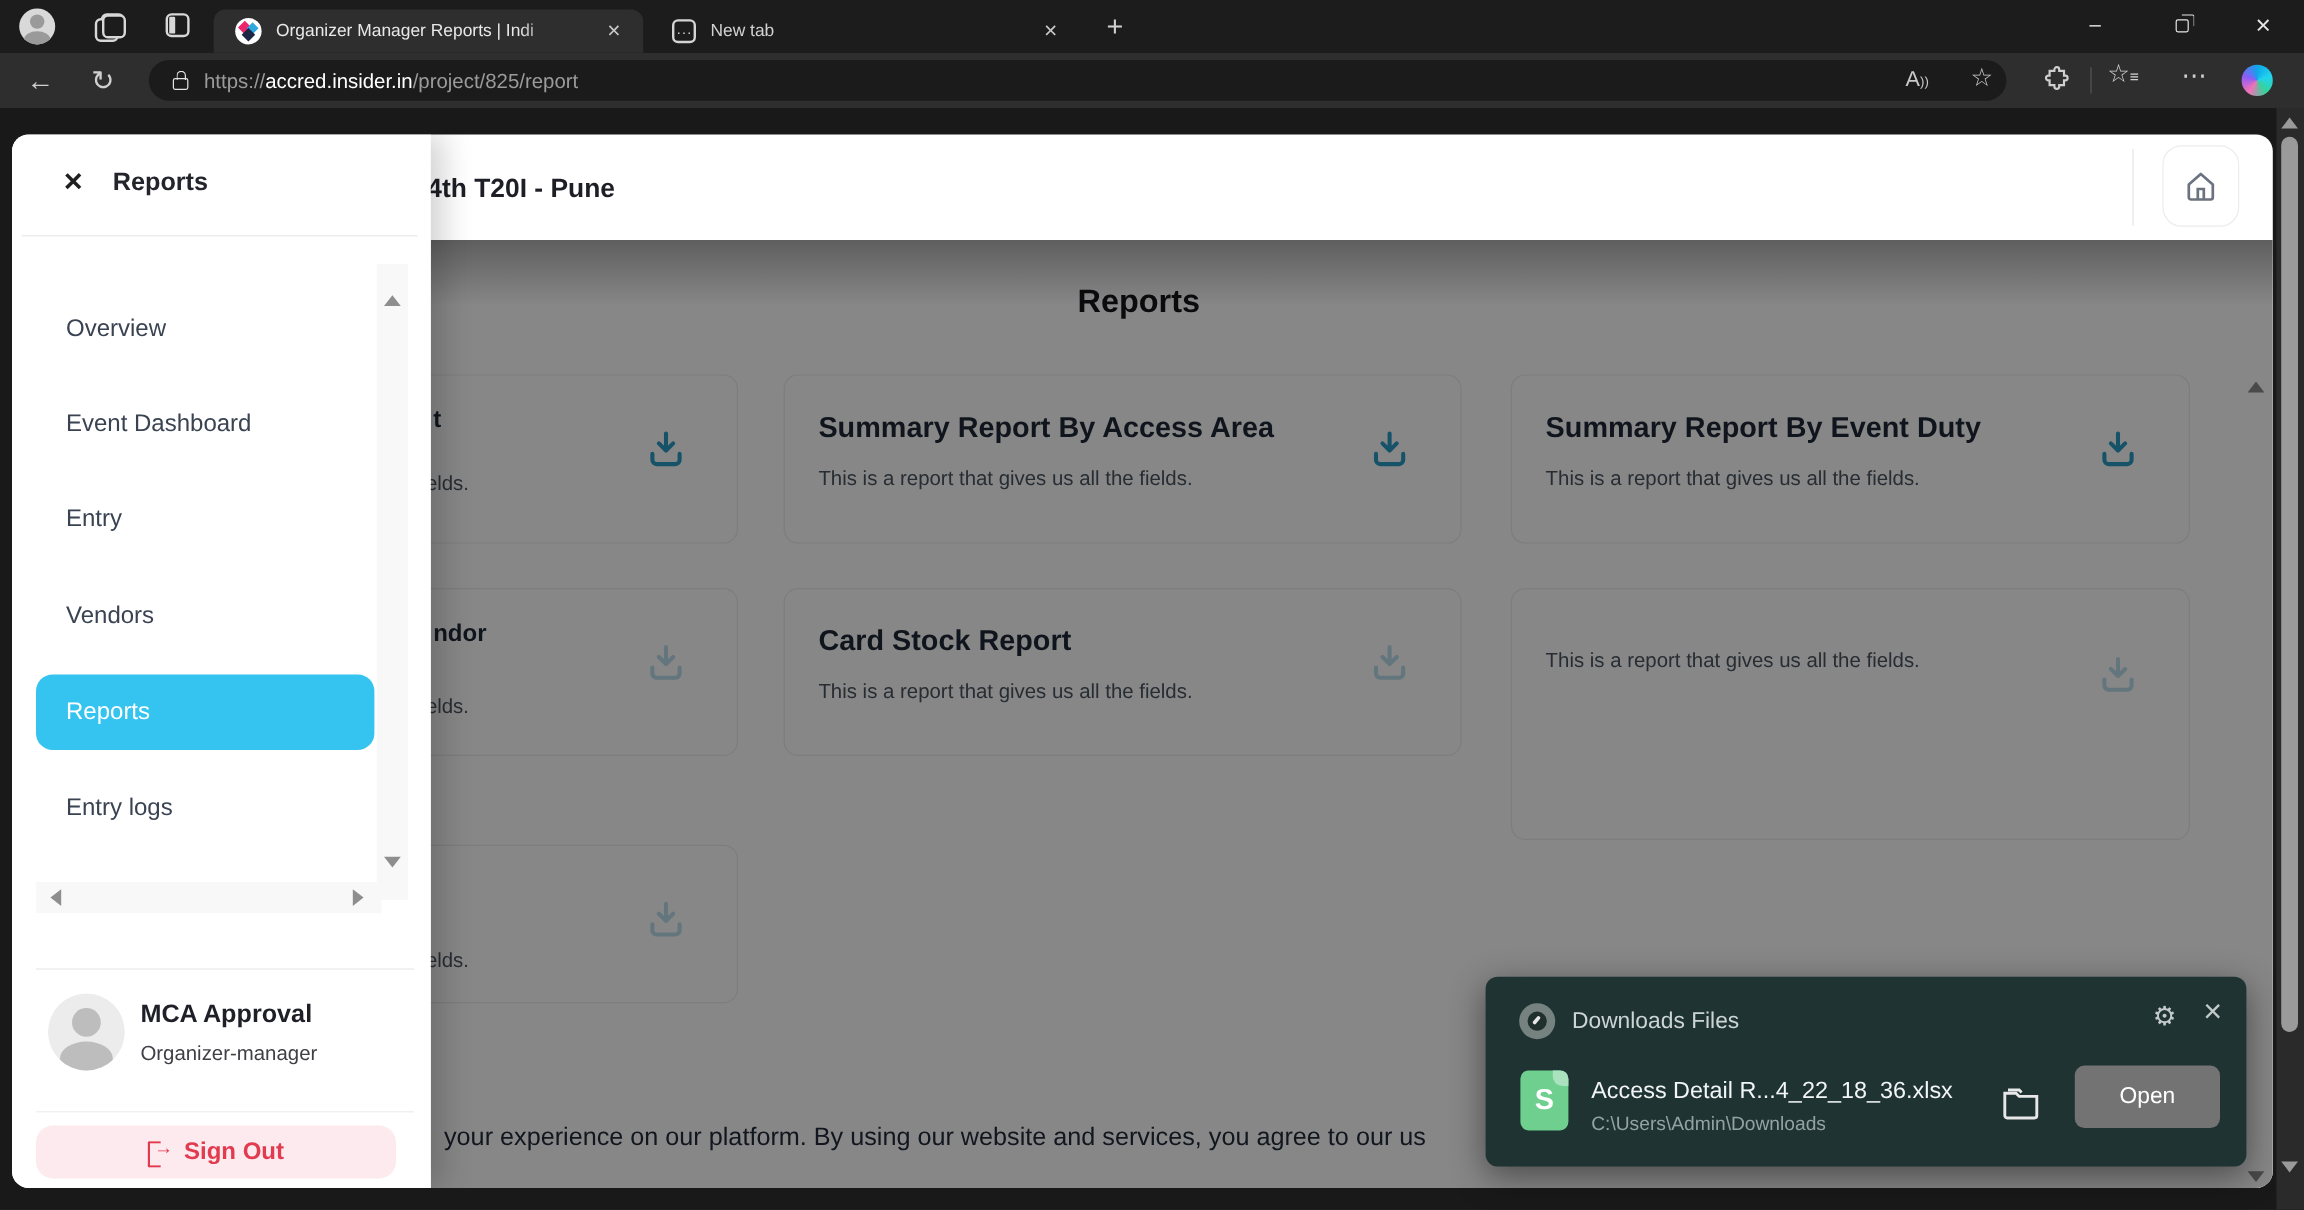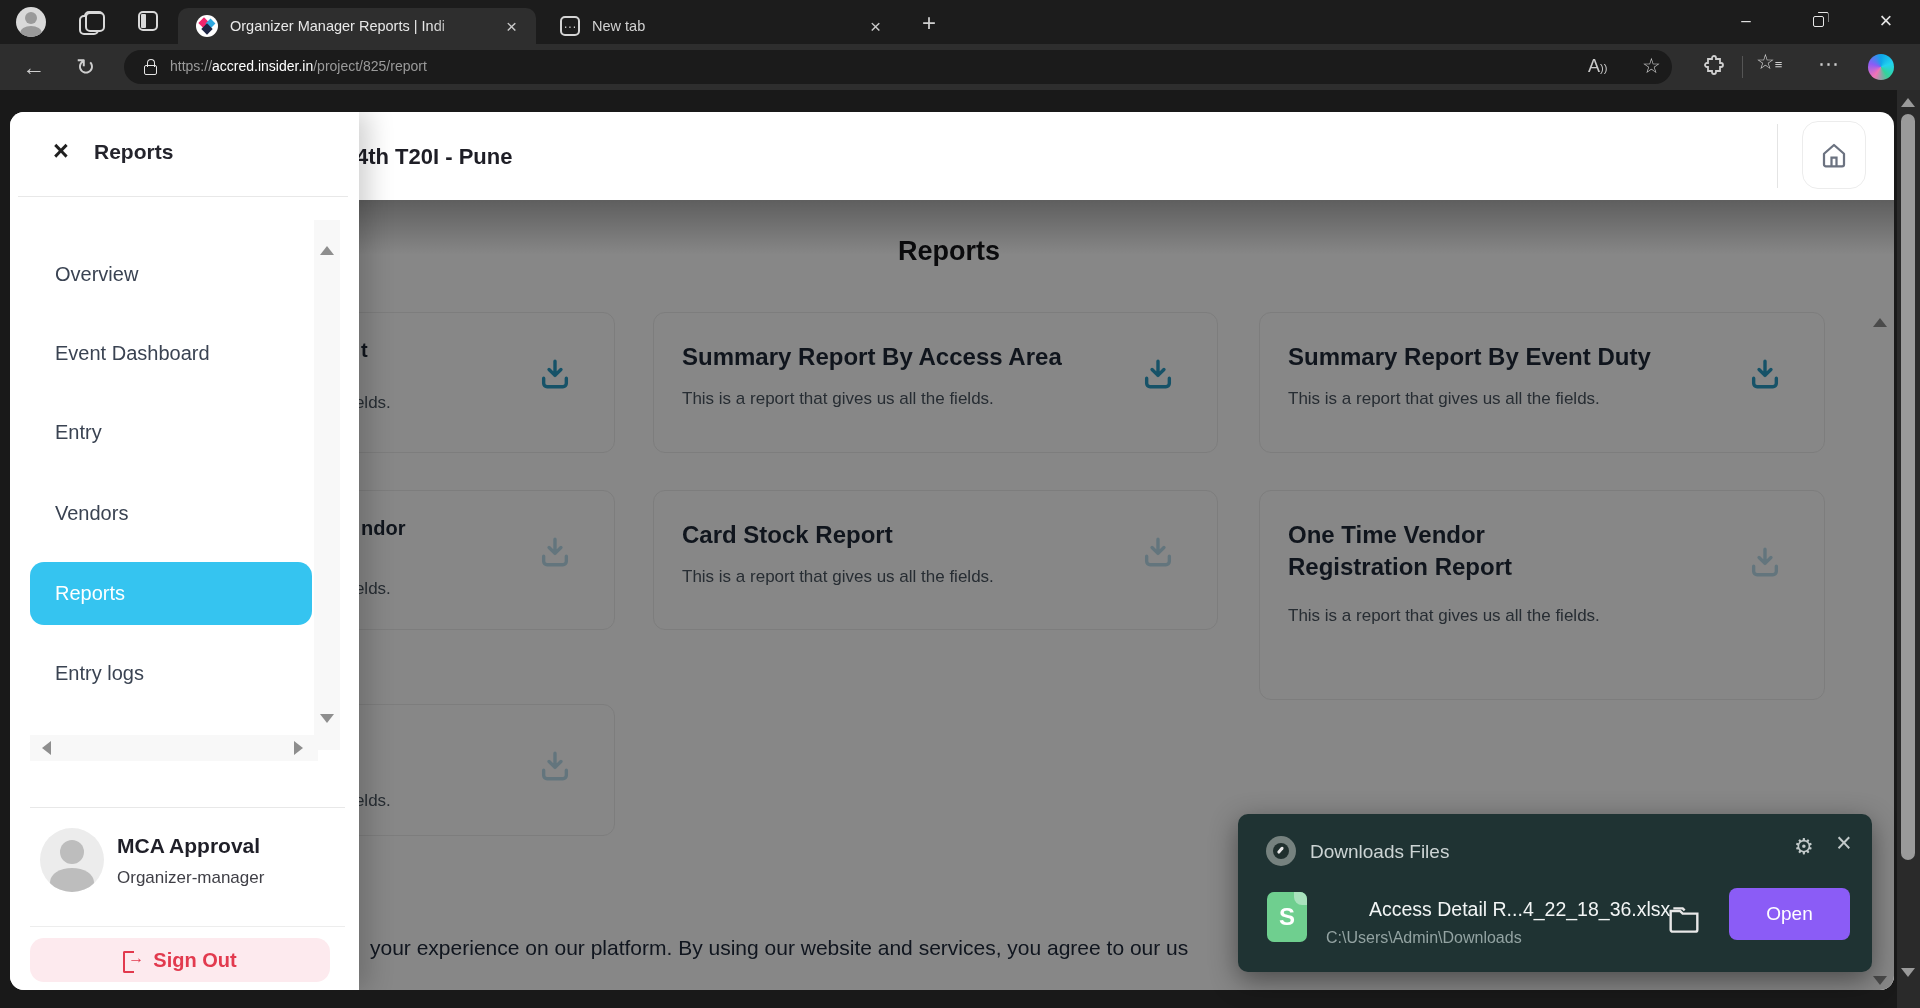--- a/index.html
+++ b/index.html
@@ -34,21 +34,21 @@
   #newtab-tab { position:absolute; left:548px; top:8px; width:360px; height:36px; z-index:41; }
   #newtab-tab .nt-ico { position:absolute; left:12px; top:8px; width:20px; height:20px; border:2px solid #d4d4d4; border-radius:5px; }
   #newtab-tab .nt-ico::after { content:"..."; position:absolute; left:2px; top:-1px; color:#d4d4d4; font-size:12px; letter-spacing:1px; }
   #newtab-tab .title { position:absolute; left:44px; top:10px; color:#d2d2d2; font-size:14.5px; }
   .win-btn { position:absolute; top:0; width:46px; height:42px; color:#e6e6e6; font-size:17px;
     display:flex; align-items:center; justify-content:center; }
   .restore-glyph { width:11px; height:11px; border:1.6px solid #e6e6e6; border-radius:2px; position:relative; }
   .restore-glyph::before { content:""; position:absolute; left:2px; top:-5px; width:11px; height:11px;
     border:1.6px solid #e6e6e6; border-radius:2px; clip-path:polygon(20% 0,100% 0,100% 80%,85% 80%,85% 15%,20% 15%); }
   #url-pill { position:absolute; left:124px; top:6px; width:1548px; height:34px; border-radius:17px; background:#1b1b1b; }
-  #url-text { position:absolute; left:46px; top:8px; font-size:14px; white-space:nowrap; }
+  #url-text { position:absolute; left:46px; top:8px; font-size:17px; white-space:nowrap; }
   #url-text .dim { color:#9b9b9b; } #url-text .strong { color:#ffffff; }
   .lock { position:absolute; left:20px; top:9px; width:13px; height:10px; border:1.8px solid #e4e4e4;
     border-radius:2px; margin-top:6px; }
   .lock::before { content:""; position:absolute; left:1.5px; top:-7px; width:6px; height:7px;
     border:1.8px solid #e4e4e4; border-bottom:none; border-radius:5px 5px 0 0; }
   .copilot { position:absolute; width:26px; height:26px; border-radius:50%;
     background:conic-gradient(#0ea5e9,#22d3ee,#34d399,#f472b6,#8b5cf6,#0ea5e9); }
   .vdiv { position:absolute; width:1px; height:22px; background:#555; }
 
   
@@ -135,24 +135,24 @@
   #dl-head-ico::before { content:""; position:absolute; left:7px; top:7px; width:16px; height:16px; border-radius:50%; background:#20302e; }
   #dl-head-ico::after { content:""; position:absolute; left:13px; top:10px; width:2.5px; height:8px; background:#e8e8e8;
     transform:rotate(40deg); border-radius:2px; }
   #dl-title { position:absolute; left:72px; top:27px; font-size:19px; color:#ccd4d4; }
   #dl-gear { position:absolute; left:556px; top:22px; font-size:22px; color:#c2caca; line-height:1; }
   #dl-close { position:absolute; left:598px; top:16px; font-size:27px; color:#c2caca; line-height:1; }
   #file-ico { position:absolute; left:29px; top:78px; width:40px; height:50px; border-radius:7px; background:#6fcf8f;
     color:#ffffff; font-size:24px; font-weight:bold; display:flex; align-items:center; justify-content:center; }
   #file-ico::after { content:""; position:absolute; right:0; top:0; width:13px; height:13px;
     background:#a9e2bd; border-radius:0 7px 0 8px; }
-  #file-name { position:absolute; left:88px; top:84px; font-size:19.5px; color:#f2f5f5;margin-left:43px; }
+  #file-name { position:absolute; left:88px; top:84px; font-size:19.5px; color:#f2f5f5; }
   #file-path { position:absolute; left:88px; top:115px; font-size:16px; color:#93a3a2; }
   #folder-btn { position:absolute; left:430px; top:90px; width:32px; height:30px; }
-  #open-btn { position:absolute; left:491px; top:74px; width:121px; height:52px; background:#8b5cf6;
+  #open-btn { position:absolute; left:491px; top:74px; width:121px; height:52px; background:#737373;
     border-radius:8px; color:#ffffff; font-size:19px; display:flex; align-items:center; justify-content:center; }
 </style>
 </head>
 <body>
 
 <div id="titlebar">
   <div class="tb-avatar">
       <div class="head"></div>
       <div class="body"></div>
     </div>
@@ -256,21 +256,20 @@
     <div class="card c5">
       <div class="card-title">Card Stock Report</div>
       <div class="card-desc">This is a report that gives us all the fields.</div>
       <svg class="dl-ico light" viewBox="0 0 24 24">
         <path d="M12 3v10m0 0l-4.2-4.2M12 13l4.2-4.2" fill="none" stroke="currentColor" stroke-width="2.4" stroke-linecap="round" stroke-linejoin="round"></path>
         <path d="M4 15v3.6A2.4 2.4 0 0 0 6.4 21h11.2a2.4 2.4 0 0 0 2.4-2.4V15" fill="none" stroke="currentColor" stroke-width="2.4" stroke-linecap="round"></path>
       </svg>
     </div>
 
     <div class="card c6">
-      <div class="card-title" style="width:370px;">One Time Vendor Registration Report</div>
       <div class="card-desc" style="margin-top:22px;">This is a report that gives us all the fields.</div>
       <svg class="dl-ico light" viewBox="0 0 24 24" style="top:54px;">
         <path d="M12 3v10m0 0l-4.2-4.2M12 13l4.2-4.2" fill="none" stroke="currentColor" stroke-width="2.4" stroke-linecap="round" stroke-linejoin="round"></path>
         <path d="M4 15v3.6A2.4 2.4 0 0 0 6.4 21h11.2a2.4 2.4 0 0 0 2.4-2.4V15" fill="none" stroke="currentColor" stroke-width="2.4" stroke-linecap="round"></path>
       </svg>
     </div>
 
     <div class="card c7">
       <div class="frag-desc" style="top:86px; left:28px;">This is a report that gives us all the fields.</div>
       <svg class="dl-ico light" viewBox="0 0 24 24">

